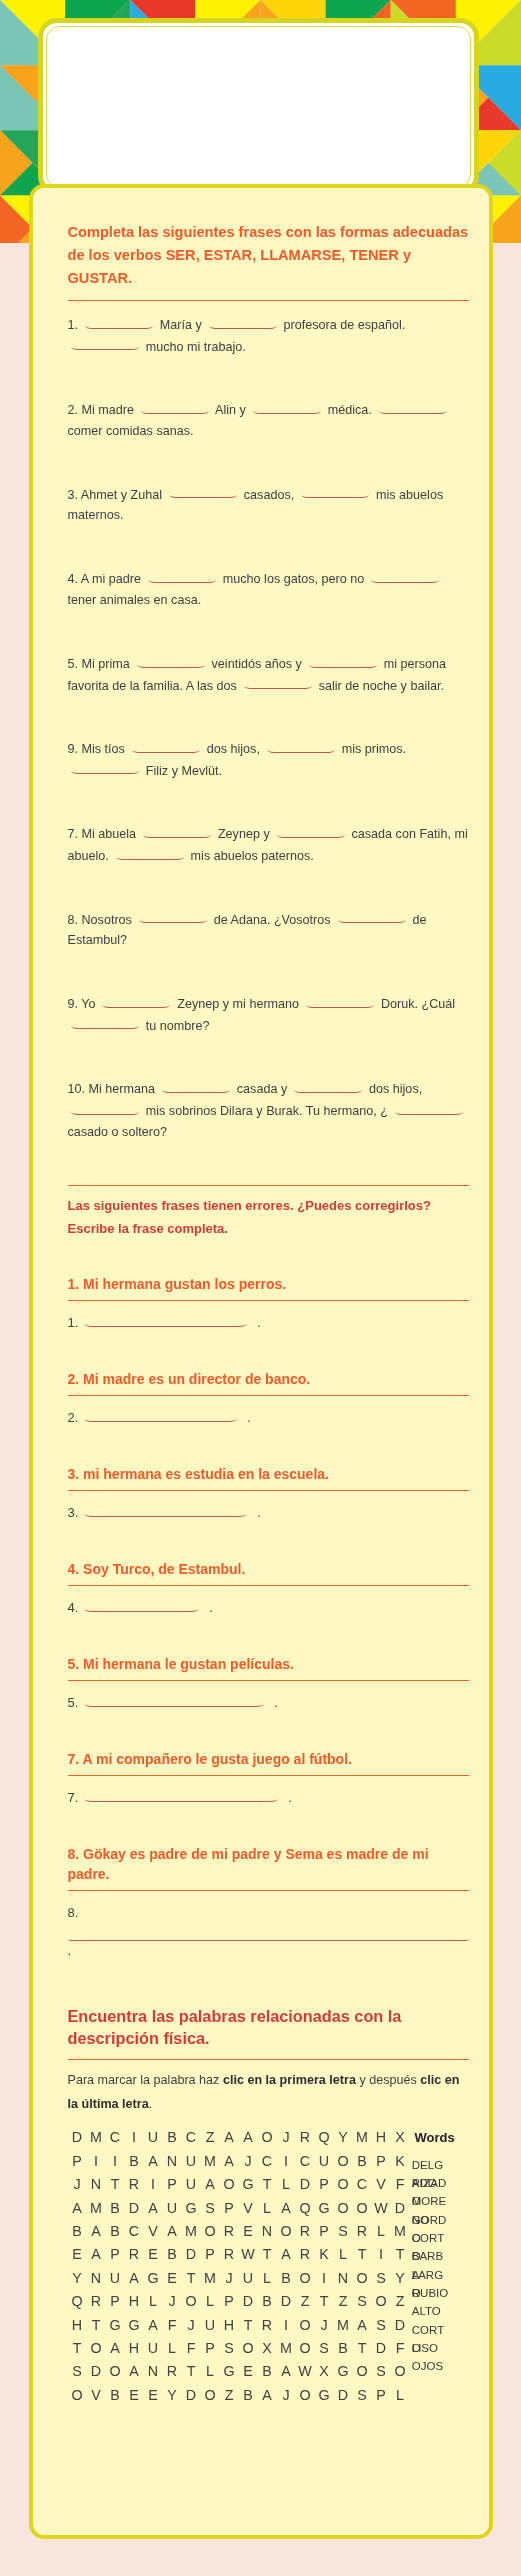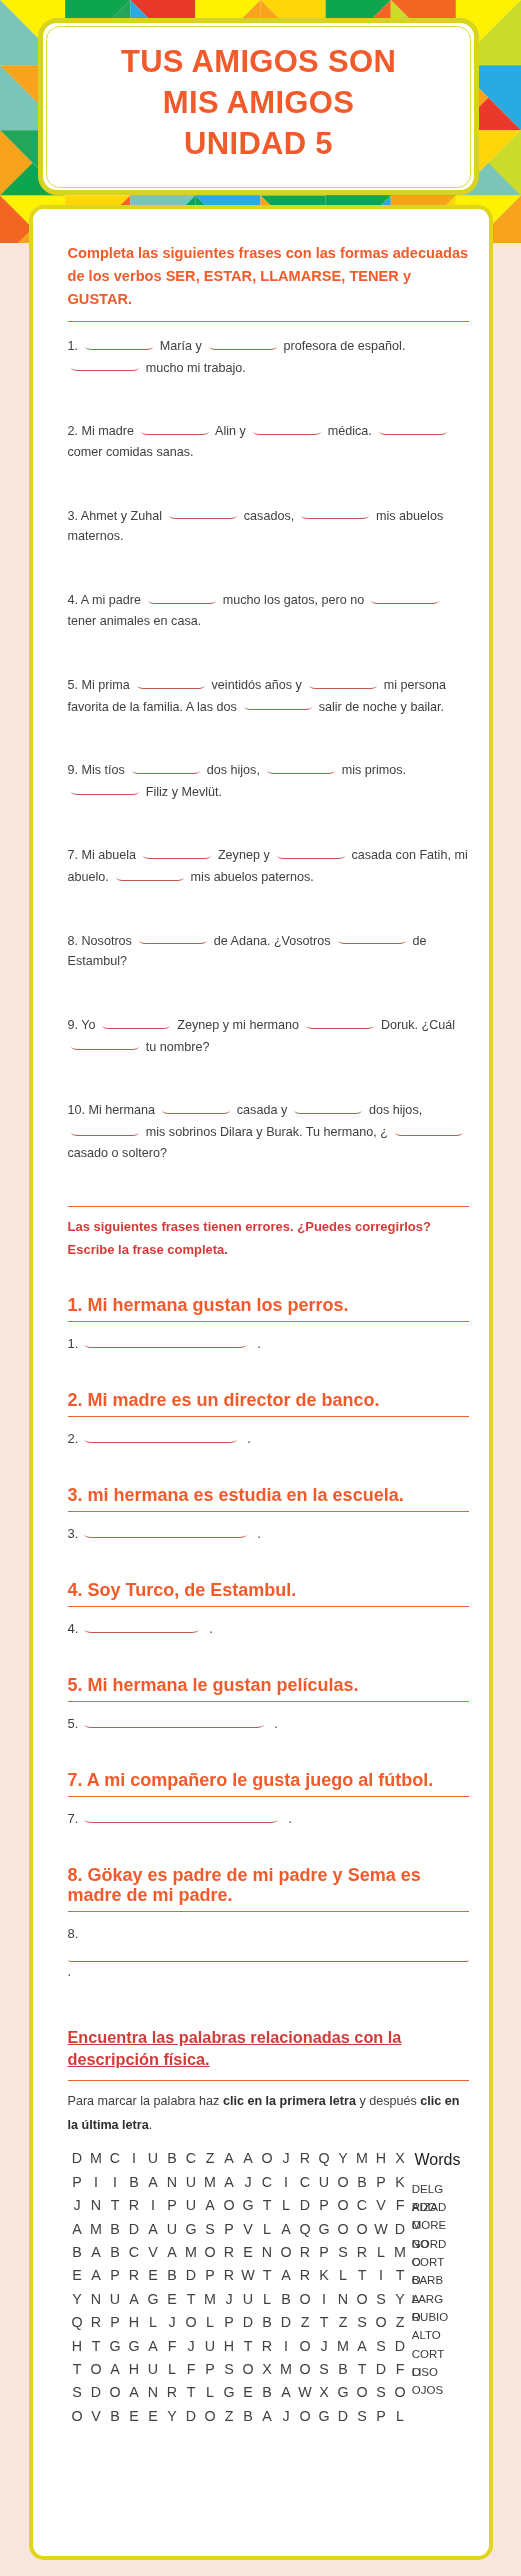--- a/index.html
+++ b/index.html
@@ -17,22 +17,22 @@
   }
   .card1-inner{
     position:absolute;inset:2.7px;border:1.4px solid #dcd940;border-radius:13.6px;
   }
   .main-title{
     text-align:center;padding-top:17.7px;
     font-size:31px;font-weight:800;line-height:41px;
     color:#f15b2b;letter-spacing:0.3px;
   }
   .card2{
-    position:absolute;left:28.5px;top:205px;width:464px;height:2355px;
-    background:#ffffff;border:4.1px solid #e0d51d;border-radius:15px;
+    position:absolute;left:28.5px;top:184px;width:464px;height:2355px;
+    background:#fef9c3;border:4.1px solid #e0d51d;border-radius:15px;
     box-sizing:border-box;z-index:3;
     padding:33px 20px 0 35px;overflow:hidden;
   }
   .instr-h{
     color:#f15b2b;font-weight:800;font-size:14.6px;line-height:23px;
   }
   .rule{
     border:none;border-top:1.4px solid #e8632c;margin:9.5px 0 0 0;height:0;
   }
   .fill-items{margin-top:13.6px;}
@@ -47,51 +47,51 @@
   }
   .help-h{
     color:#d23c38;font-weight:800;font-size:17px;margin-top:4.1px;line-height:22px;
   }
   .help-sub{
     color:#d23c38;font-weight:700;font-size:13px;line-height:22.4px;margin-top:9.5px;
   }
   .corr-items{margin-top:34px;}
   .corr-item{margin-bottom:37px;}
   .corr-prompt{
-    color:#f15b2b;font-weight:800;font-size:18px;line-height:20.4px;
+    color:#f15b2b;font-weight:800;font-size:14px;line-height:20.4px;
   }
   .corr-item .rule{margin-top:5.4px;}
   .corr-answer{
     margin-top:12.2px;font-size:13px;color:#3f3e41;line-height:19px;
   }
   .corr-blank{
     display:inline-block;height:12.2px;border-bottom:1.4px solid #c2564c;
     margin:0 6.8px 0 5.4px;
     border-radius:0 0 8.1px 8.1px / 0 0 3.4px 3.4px;
   }
   .corr-answer.full .corr-blank{
     display:block;width:100%;margin:16.3px 0 0 0;height:1.4px;
   }
   .corr-suffix-line{font-size:13px;color:#3f3e41;line-height:19px;}
   .ws-h{
-    color:#d23c38;font-weight:800;font-size:16.3px;line-height:22.4px;margin-top:45px;text-decoration:underline;
+    color:#d23c38;font-weight:800;font-size:16.3px;line-height:22.4px;margin-top:45px;
   }
   .ws-instr{
     font-size:12.6px;line-height:24px;color:#3f3e41;margin-top:8.1px;
   }
   .ws-instr b{font-weight:700;color:#2f2e31;}
   .ws-wrap{display:flex;margin-top:9.5px;}
   .ws-grid{width:346px;}
   .ws-row{display:flex;height:23.4px;align-items:center;}
   .ws-cell{
     width:19px;text-align:center;font-size:14.3px;color:#414045;
     font-family:"Liberation Sans",sans-serif;
   }
   .ws-side{width:57px;margin-left:0;padding-top:4.1px;}
-  .ws-words-label{font-weight:400;font-size:16px;color:#232025;padding-left:2.7px;}
+  .ws-words-label{font-weight:700;font-size:13px;color:#232025;padding-left:2.7px;}
   .ws-words{margin-top:11px;}
   .ws-word{
     width:38px;height:18.3px;line-height:18.3px;font-size:11.5px;color:#3a393c;
     word-break:break-all;overflow:visible;margin-left:0;text-align:left;
   }
 </style>
 </head>
 <body>
 
 <div class="mosaic" id="mosaic"><svg width="521" height="243" viewBox="0 0 768 358">
@@ -171,25 +171,20 @@
       <polygon points="576,288 576,384 480,384" fill="#29abe2"></polygon>
       <polygon points="480,384 528,336 576,384" fill="#0da64f"></polygon>
       <polygon points="576,288 672,288 576,384" fill="#f7a31c"></polygon>
       <polygon points="672,288 672,384 576,384" fill="#ffd60a"></polygon>
       <polygon points="672,288 768,288 672,384" fill="#fff200"></polygon>
       <polygon points="768,288 768,384 672,384" fill="#f7a31c"></polygon>
     </svg></div>
 
 <div class="card1">
   <div class="card1-inner"></div>
-  <div class="main-title">
-    <div>TUS AMIGOS SON</div>
-    <div>MIS AMIGOS</div>
-    <div>UNIDAD 5</div>
-  </div>
 </div>
 
 <div class="card2">
 
   <div class="instr-h">Completa las siguientes frases con las formas adecuadas de los verbos SER, ESTAR, LLAMARSE, TENER y GUSTAR.</div>
   <hr class="rule">
 
   <div class="fill-items" id="fill-items">
       <div class="fill-item"><span>1. </span><span class="blank"></span><span> María y </span><span class="blank"></span><span> profesora de español. </span><span class="blank"></span><span> mucho mi trabajo. </span></div>
       <div class="fill-item"><span>2. Mi madre </span><span class="blank"></span><span> Alin y </span><span class="blank"></span><span> médica. </span><span class="blank"></span><span> comer comidas sanas. </span></div>

